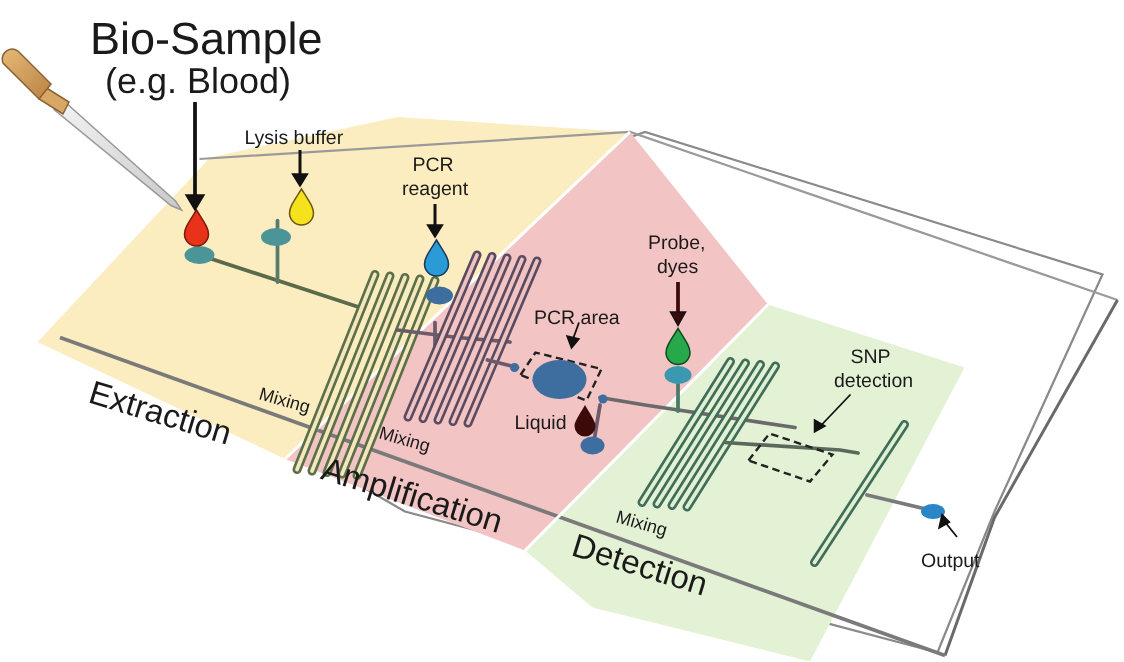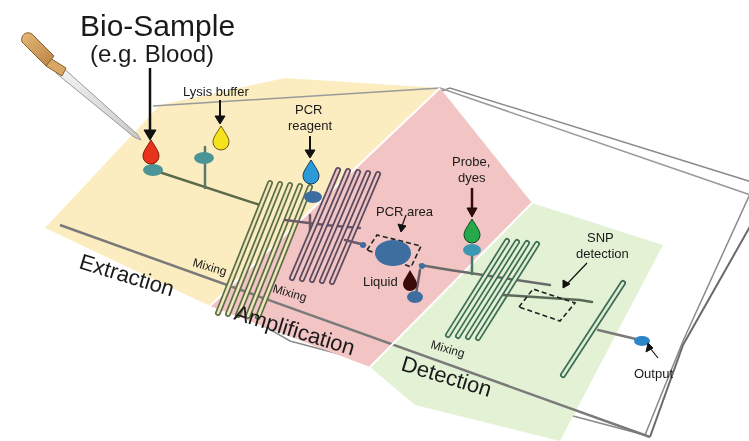--- a/index.html
+++ b/index.html
@@ -1,17 +1,17 @@
 <!DOCTYPE html>
 <html><head>
 <meta charset="utf-8">
 <style>
   html, body { margin:0; padding:0; background:#ffffff; }
   body { width:749px; height:441px; overflow:hidden; font-family:"Liberation Sans", sans-serif; }
-  #stage { position:absolute; left:0; top:0; width:610px; height:441px;padding-left:20px; }
+  #stage { position:absolute; left:0; top:0; width:610px; height:441px; }
   svg text { font-family:"Liberation Sans", sans-serif; fill:#1a1a1a; }
   .ch { fill:none; stroke-linecap:round; stroke-linejoin:round; }
 </style>
 </head>
 <body>
 
 <div id="stage">
 <svg width="749" height="441" viewBox="0 0 749 441" xmlns="http://www.w3.org/2000/svg">
   <defs>
     <linearGradient id="pipTip" x1="0" y1="0" x2="1" y2="1">

